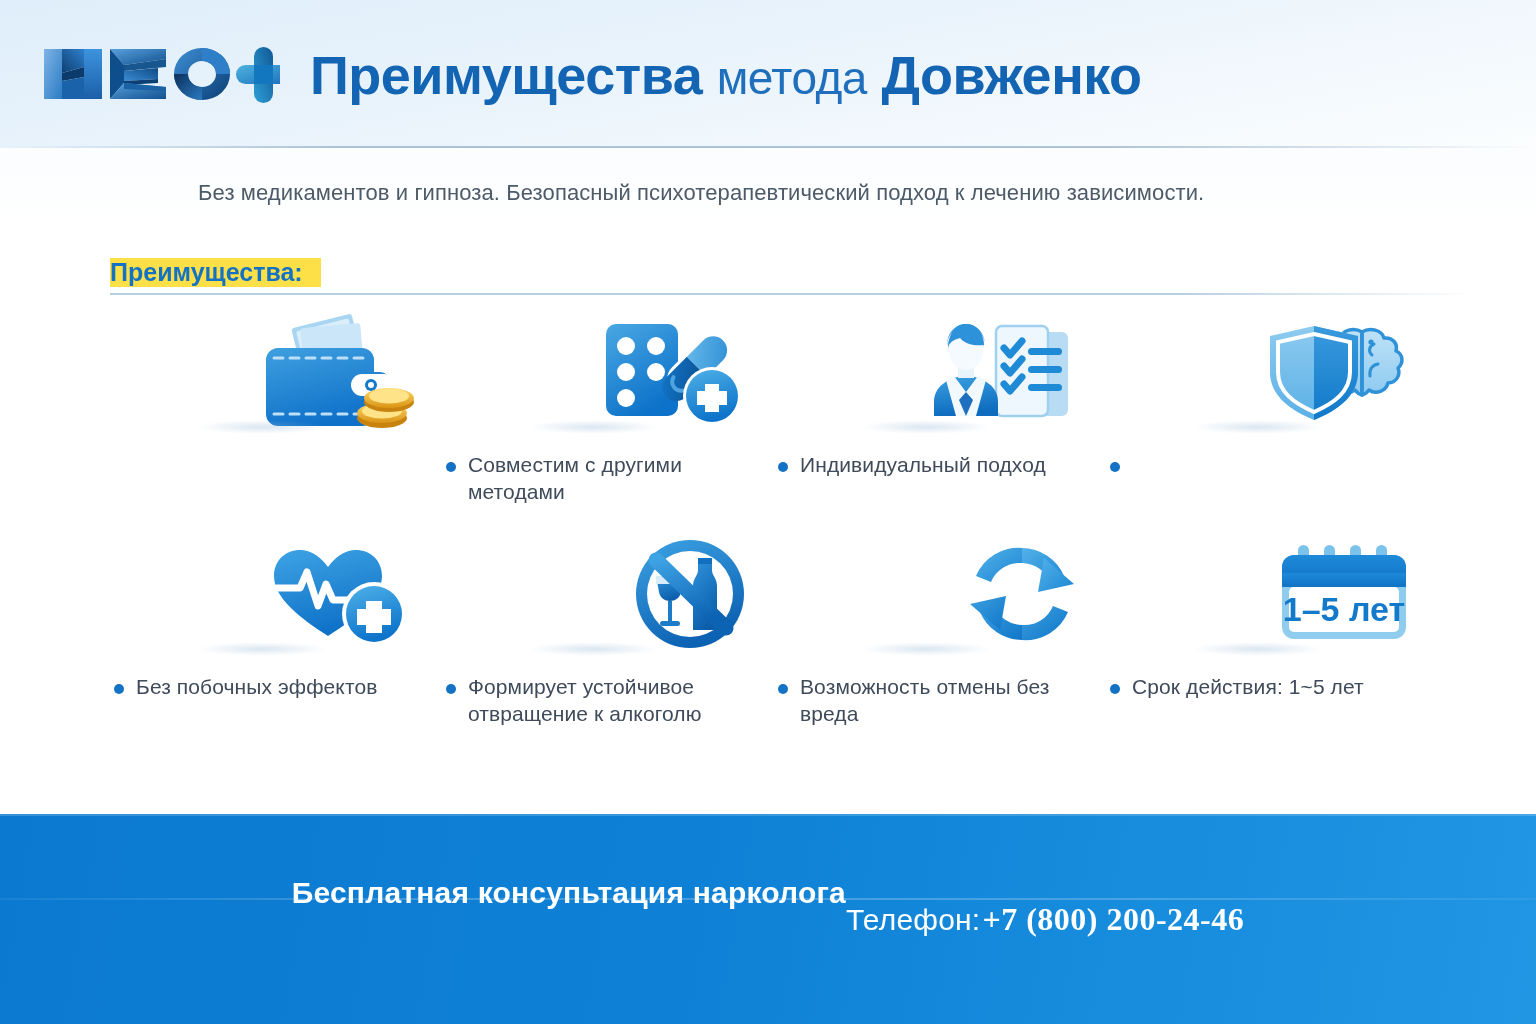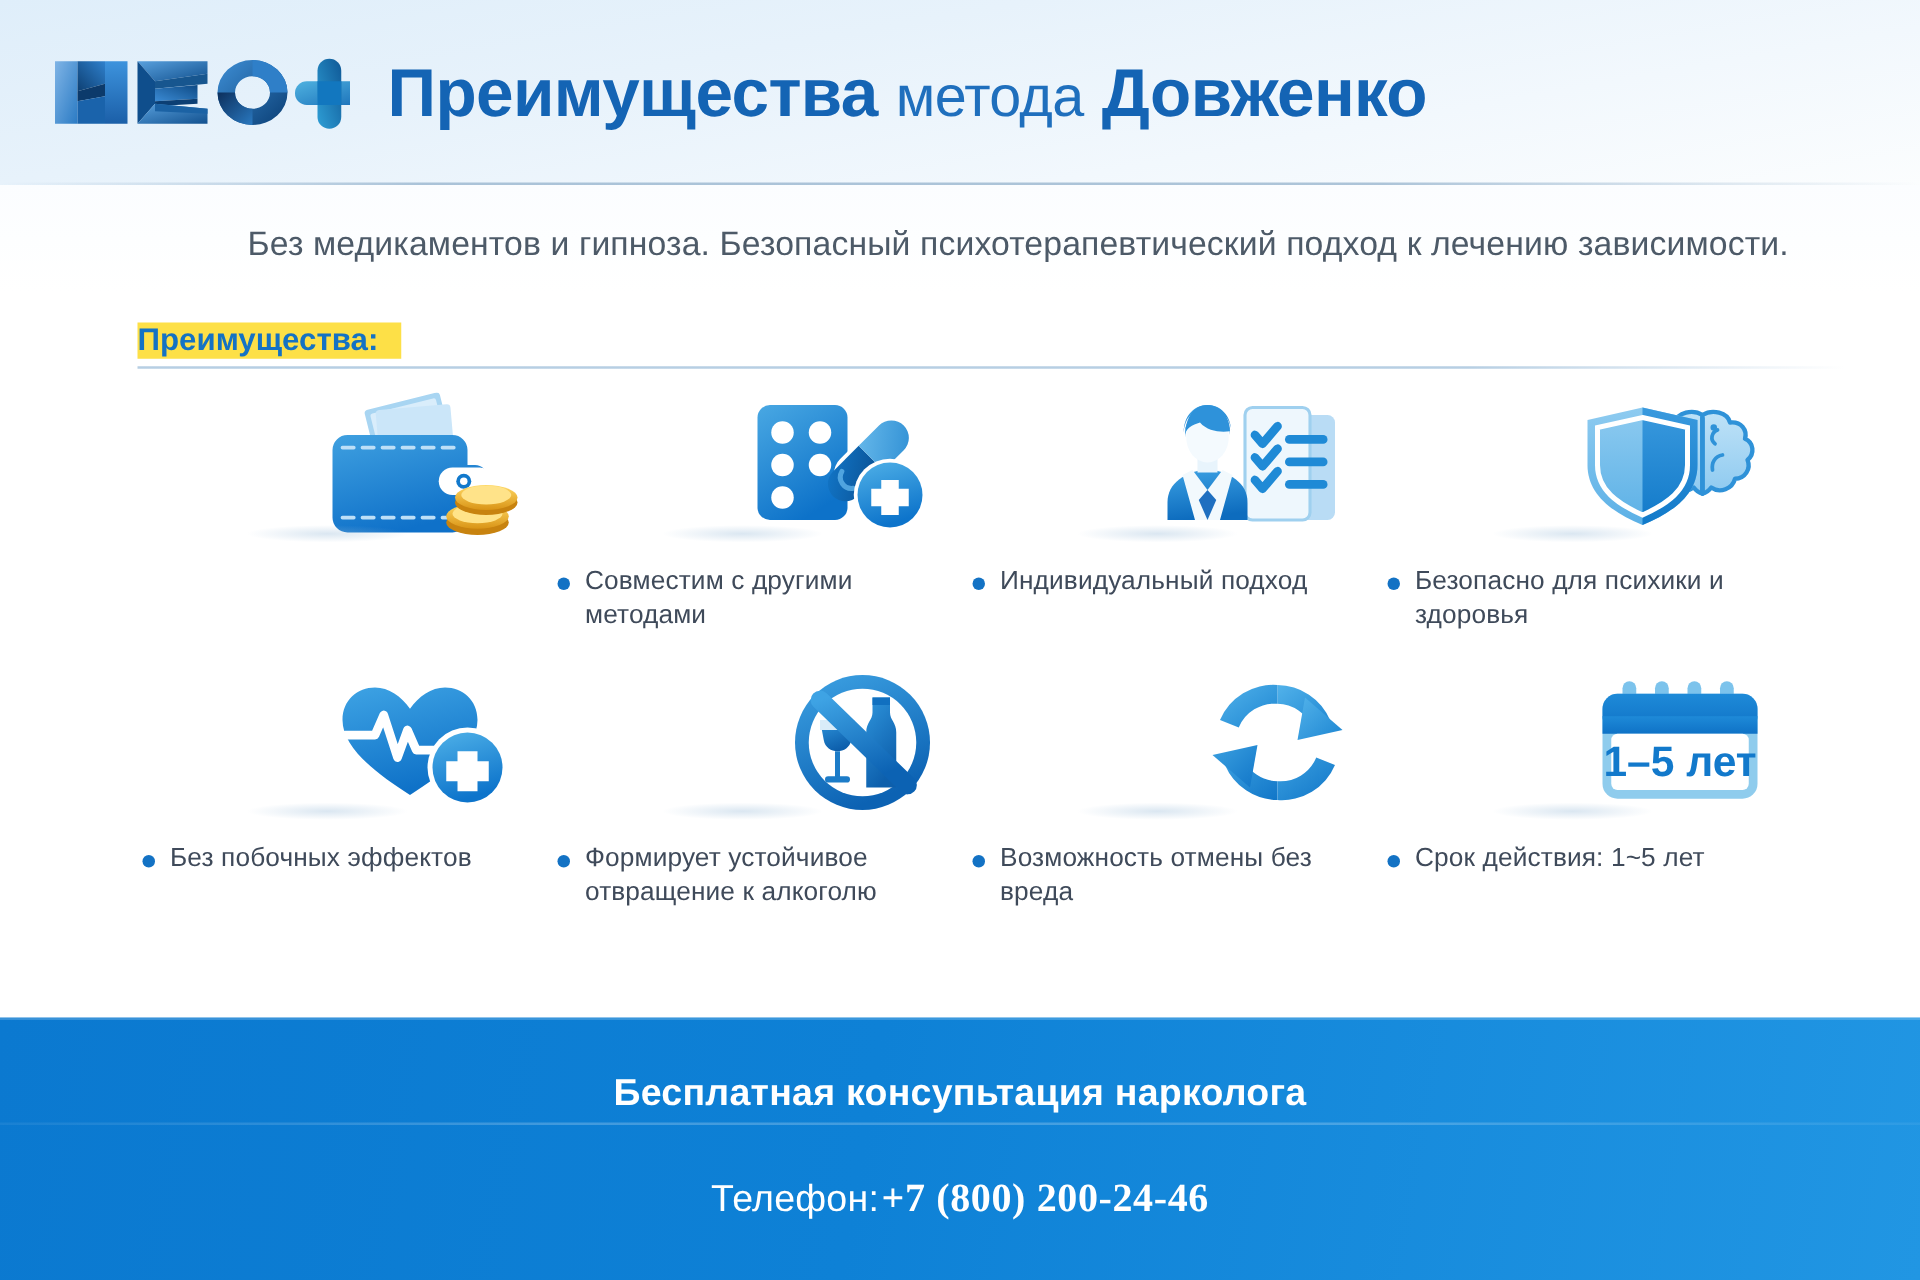--- a/index.html
+++ b/index.html
@@ -70,21 +70,21 @@
     position: absolute;
     left: 0; top: 148px;
     width: 1536px;
     height: 86px;
     background: linear-gradient(180deg, #fbfdff 0%, #ffffff 100%);
   }
   .subtitle {
     position: absolute;
     left: 198px;
     top: 32px;
-    font-size: 27px;
+    font-size: 22px;
     color: #4d5a68;
     letter-spacing: .1px;
     white-space: nowrap;
   }
 
   
   .section-row {
     position: absolute;
     left: 0; top: 258px;
     width: 1536px;
@@ -171,21 +171,20 @@
 
   
   .footer {
     position: absolute;
     left: 0;
     top: 814px;
     width: 1536px;
     height: 210px;
     background: linear-gradient(100deg, #0b79d0 0%, #0e81d6 45%, #2196e3 100%);
     display: flex;
-    flex-direction: column;
     align-items: center;
     justify-content: center;
   }
   .footer:before {
     content: "";
     position: absolute;
     left: 0; top: 0;
     width: 100%;
     height: 2px;
     background: rgba(255,255,255,.18);
@@ -480,21 +479,20 @@
             <circle cx="43" cy="14" r="2.6" fill="#2f92d8"></circle>
           </g>
 
           <path d="M60,12 L104,22 V58 c0,24 -20,38 -44,48 C36,96 16,82 16,58 V22 Z" fill="url(#shl)"></path>
           <path d="M60,12 L104,22 V58 c0,24 -20,38 -44,48 z" fill="url(#shr)"></path>
           <path d="M60,20 L96,28 V58 c0,20 -16,31 -36,40 C40,89 24,78 24,58 V28 Z" fill="none" stroke="#ffffff" stroke-width="4"></path>
         </svg>
       </div>
       <div class="cell-label">
         <span class="bullet"></span>
-        <span class="cell-text">Безопасно для психики и здоровья</span>
       </div>
     </div>
 
     <div class="cell">
       <div class="icon-wrap">
         <div class="icon-shadow"></div>
         <svg width="170" height="120" viewBox="0 0 170 120">
           <defs>
             <linearGradient id="hrt" x1="0" y1="0" x2="0.3" y2="1">
               <stop offset="0" stop-color="#3ea3e4"></stop>

